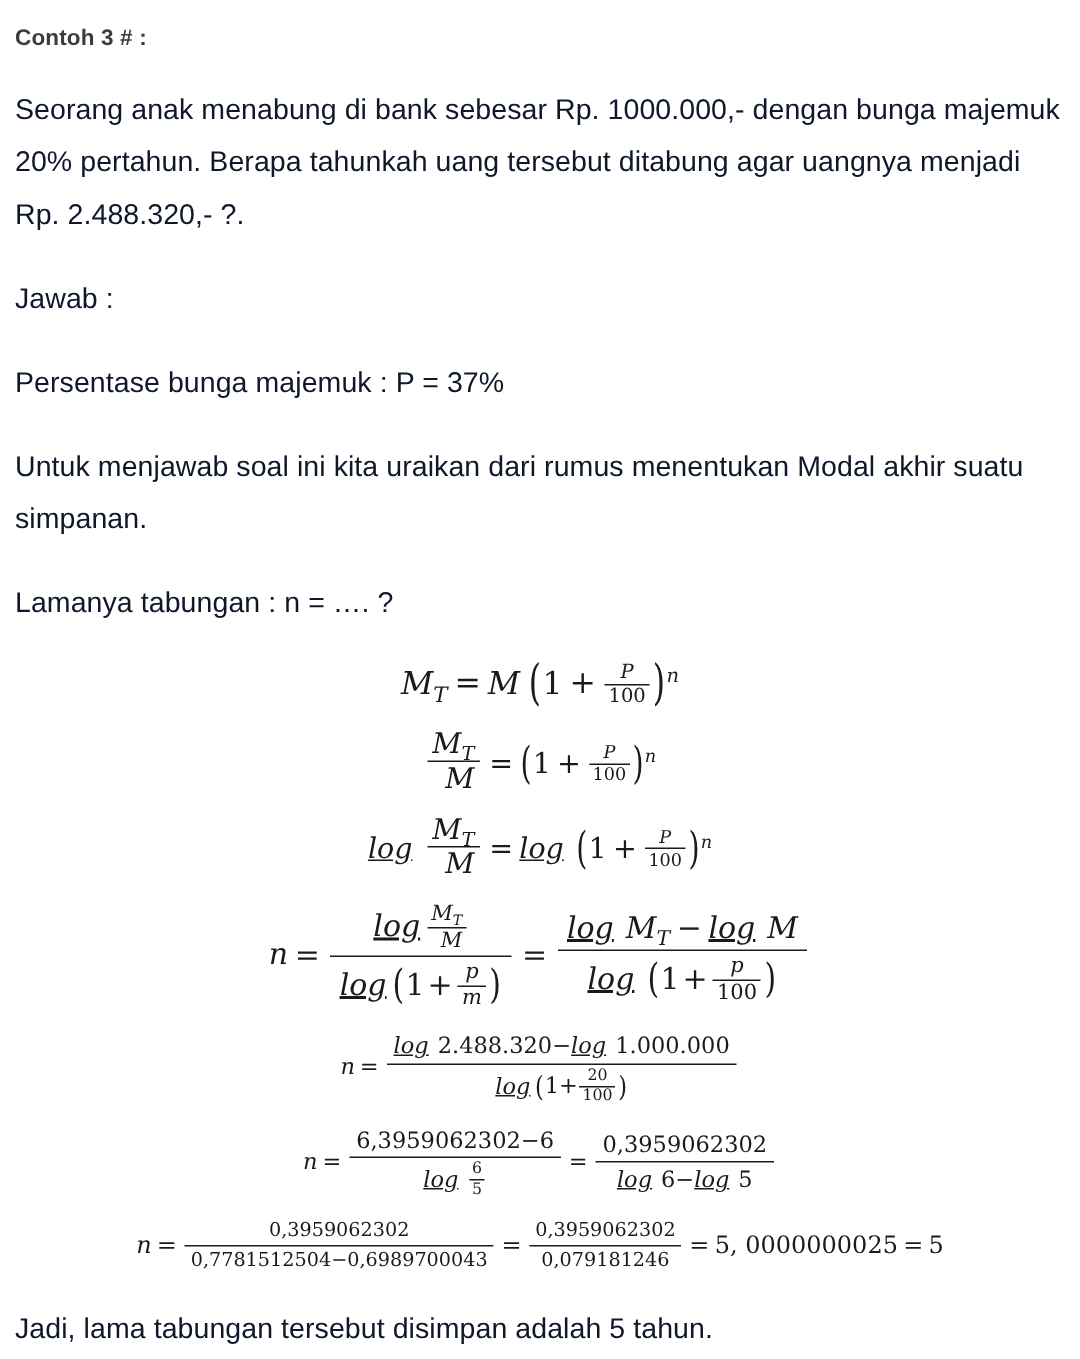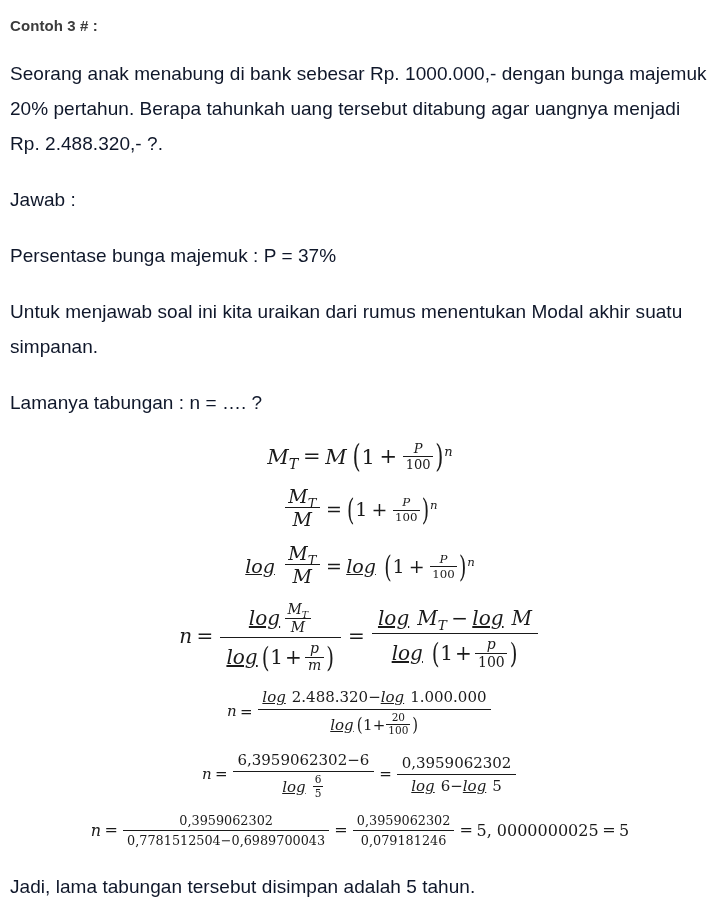--- a/index.html
+++ b/index.html
@@ -79,20 +79,21 @@
     margin: 0 0.12em;
   }
   .frac > .num {
     display: block;
     padding: 0 0.18em 0.04em 0.18em;
     border-bottom: 1px solid #1a1a1a;
   }
   .frac > .den {
     display: block;
     padding: 0.05em 0.18em 0 0.18em;
+    text-align: right;
   }
   .frac.small { font-size: 0.62em; vertical-align: -0.42em; }
   .frac.tiny  { font-size: 0.70em; vertical-align: -0.45em; }
 
   
   .dfrac {
     display: inline-block;
     vertical-align: middle;
     text-align: center;
     margin: 0 0.14em;

